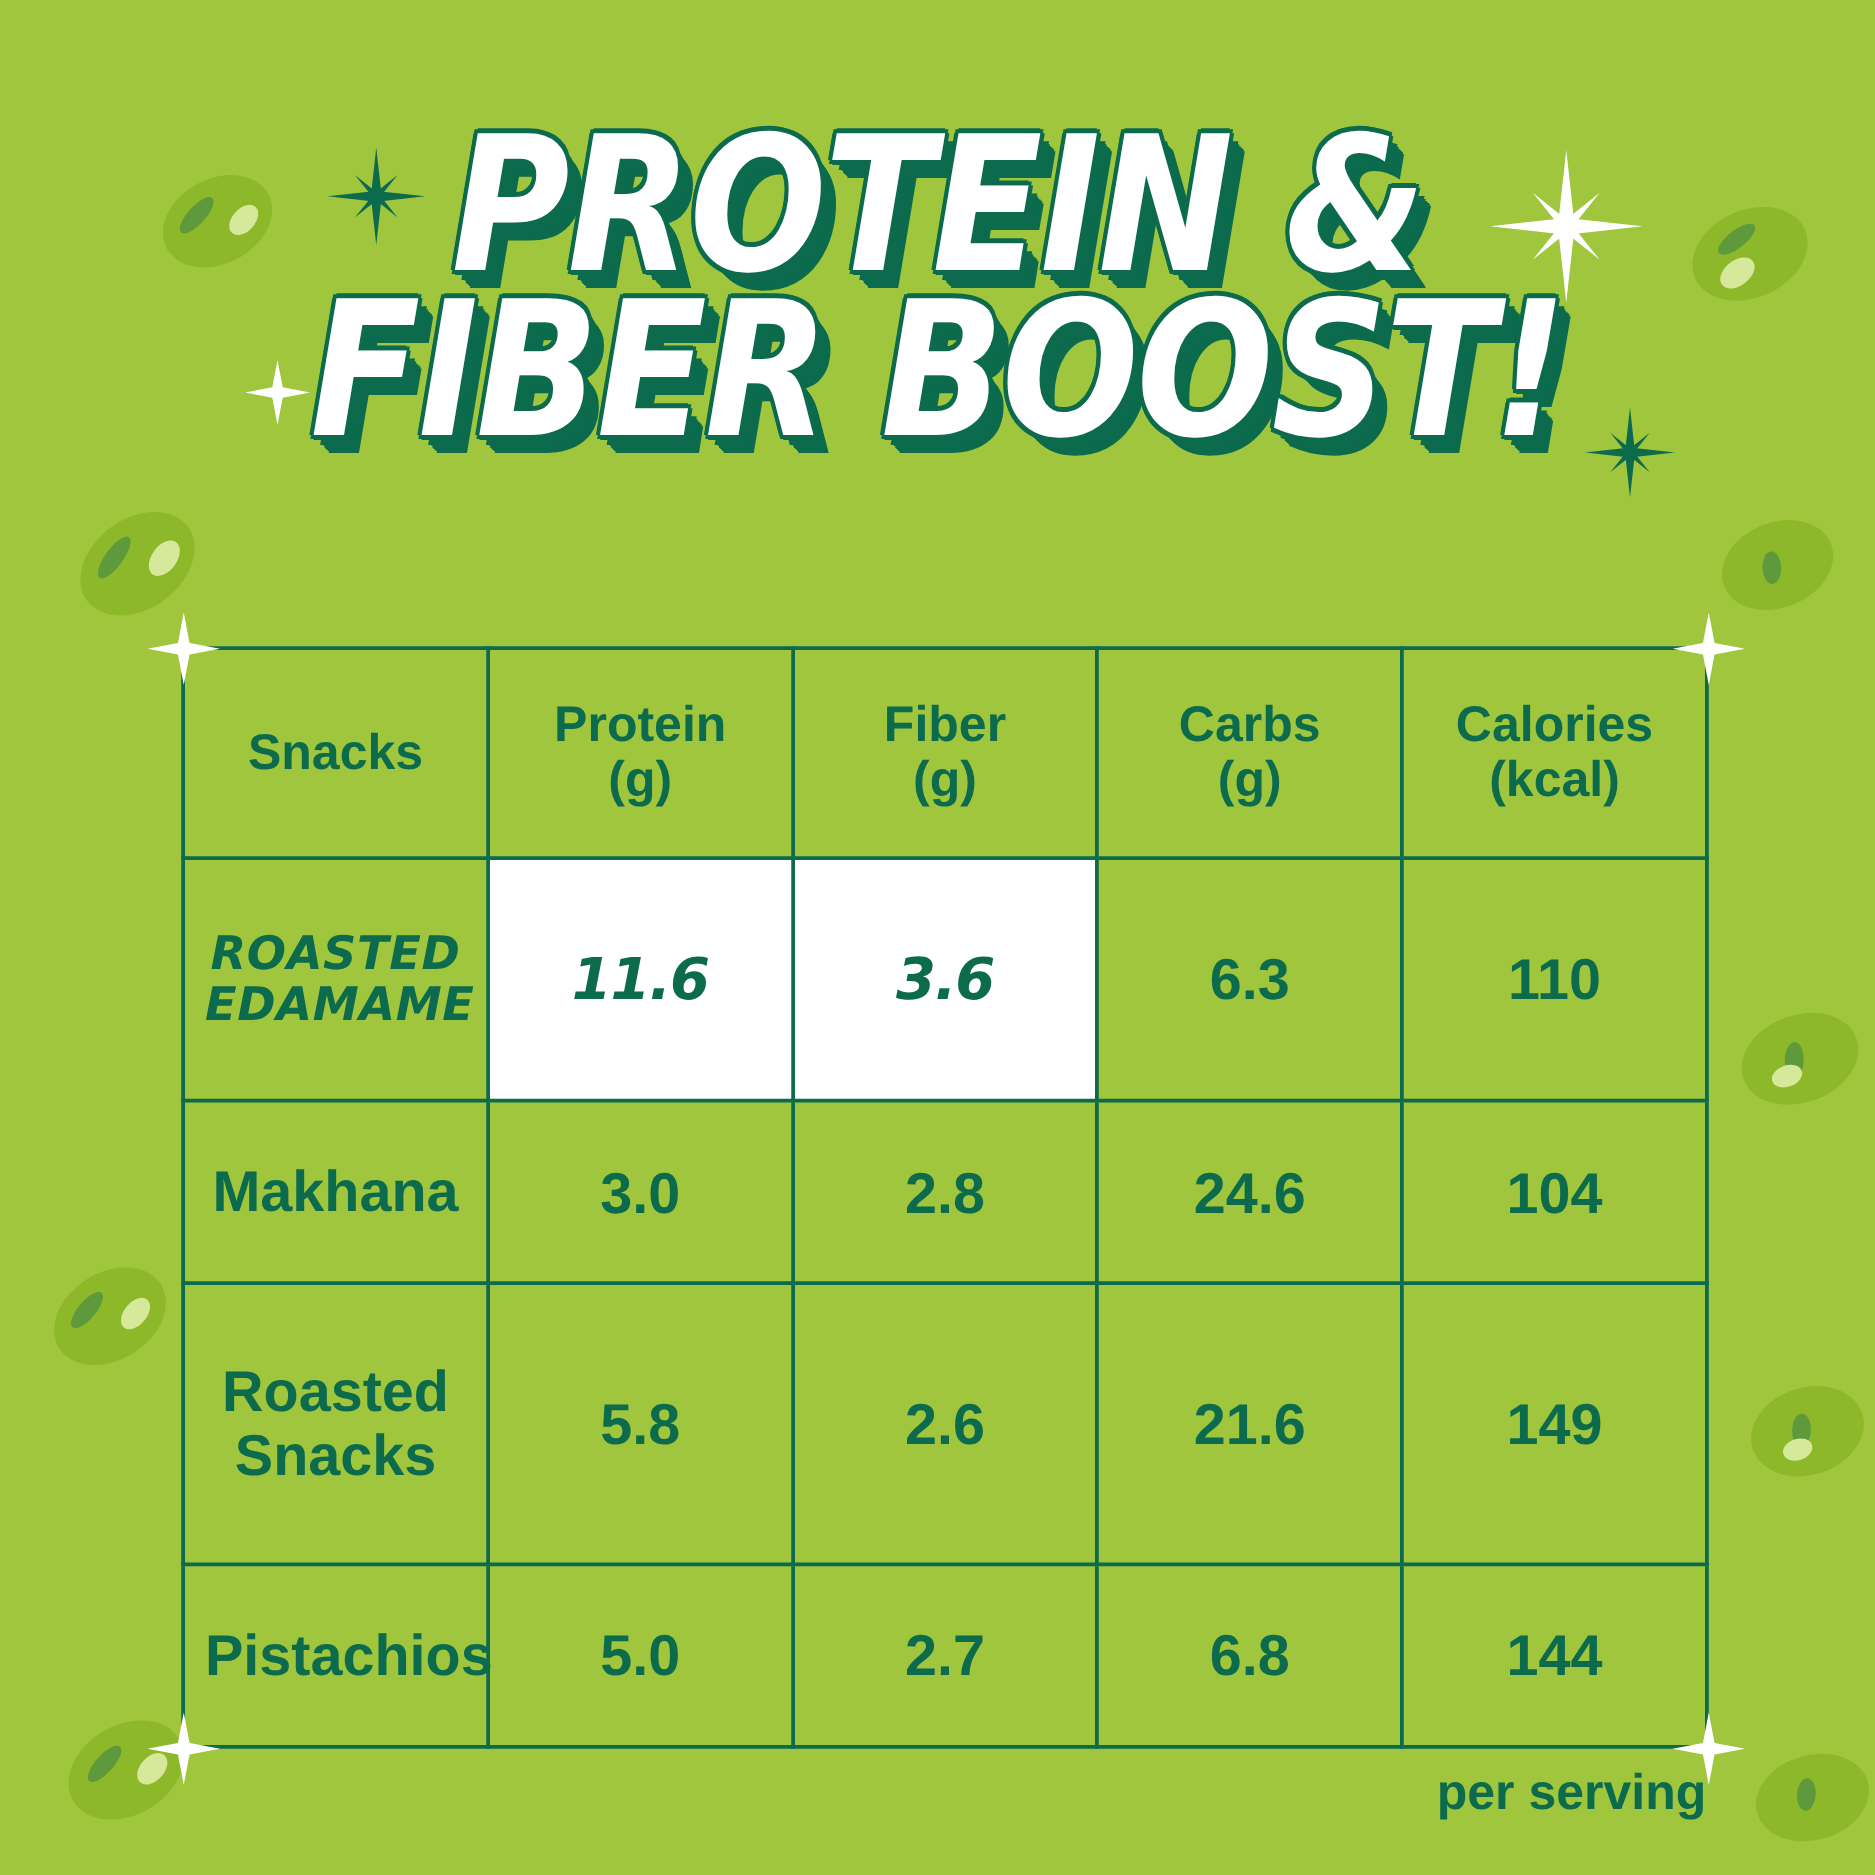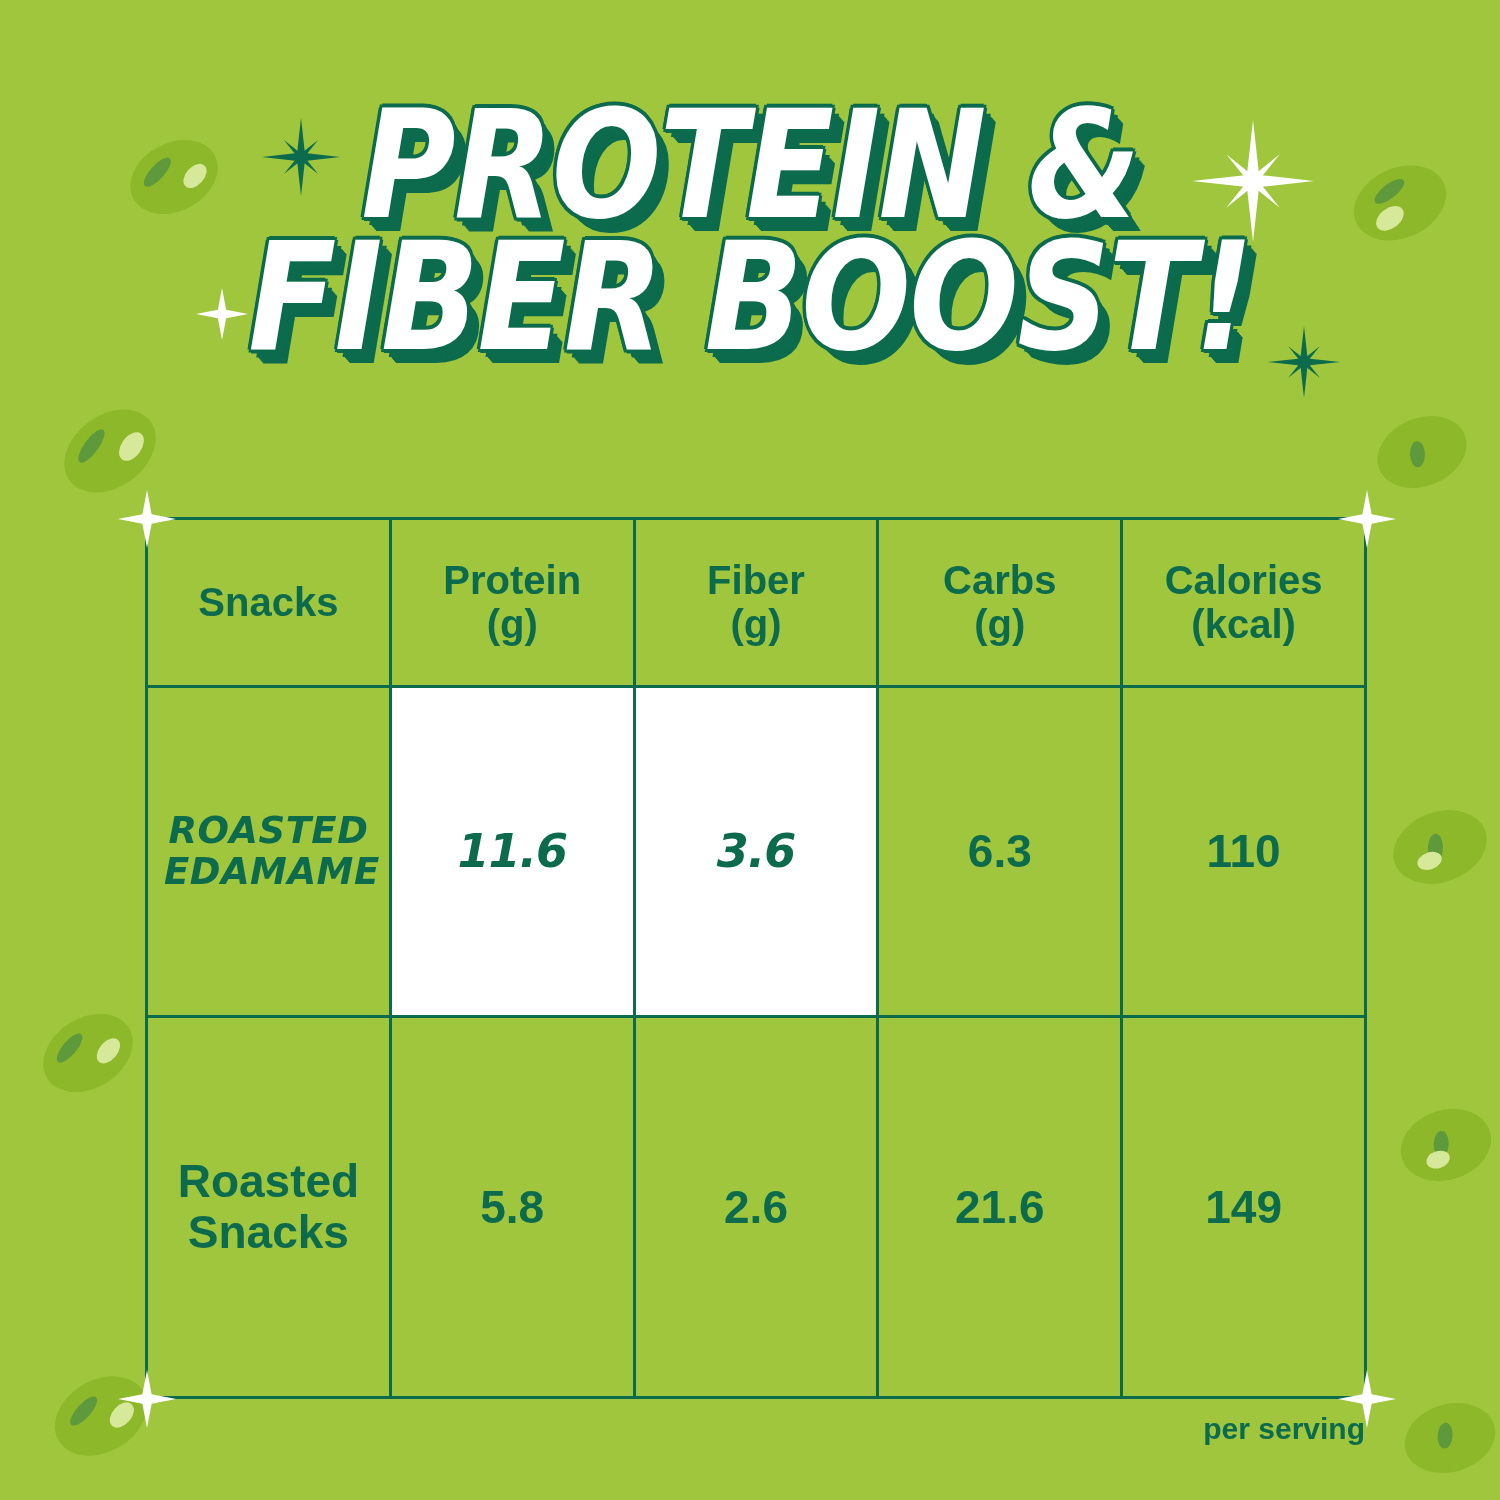--- a/index.html
+++ b/index.html
@@ -106,21 +106,21 @@
     font-weight:bold;
     letter-spacing:-1px;
     margin-top:35px;
   }
   td.num{font-size:52px;}
 
   .per-serving{
     position:absolute;
     right:135px;top:1412px;
     color:#0C6B4D;
-    font-size:30px;
+    font-size:40px;
     font-weight:bold;
   }
 </style>
 </head>
 <body>
 
 <div class="stage">
 
   <div class="bean" style="left:128px;top:143px;width:92px;height:68px;transform:rotate(-28deg);">
     <i class="dash" style="left:16%;top:22%;width:40%;height:20%;transform:rotate(-20deg);"></i>
@@ -220,28 +220,46 @@
             <div>ROASTED</div>
             <div>EDAMAME</div>
           </td>
           <td class="hero-val">11.6</td>
           <td class="hero-val">3.6</td>
           <td class="num">6.3</td>
           <td class="num">110</td>
         </tr>
         <tr>
           <td class="snack">
+            <div>Makhana</div>
+          </td>
+          <td class="num">3.0</td>
+          <td class="num">2.8</td>
+          <td class="num">24.6</td>
+          <td class="num">104</td>
+        </tr>
+        <tr>
+          <td class="snack">
             <div>Roasted</div>
             <div>Snacks</div>
           </td>
           <td class="num">5.8</td>
           <td class="num">2.6</td>
           <td class="num">21.6</td>
           <td class="num">149</td>
         </tr>
+        <tr>
+          <td class="snack">
+            <div>Pistachios</div>
+          </td>
+          <td class="num">5.0</td>
+          <td class="num">2.7</td>
+          <td class="num">6.8</td>
+          <td class="num">144</td>
+        </tr>
       </tbody>
     </table>
   </div>
 
   <div class="star4" style="left:118px;top:490px;width:58px;height:58px;color:#FFFFFF;">
       <i></i>
     </div>
   <div class="star4" style="left:1338px;top:490px;width:58px;height:58px;color:#FFFFFF;">
       <i></i>
     </div>

